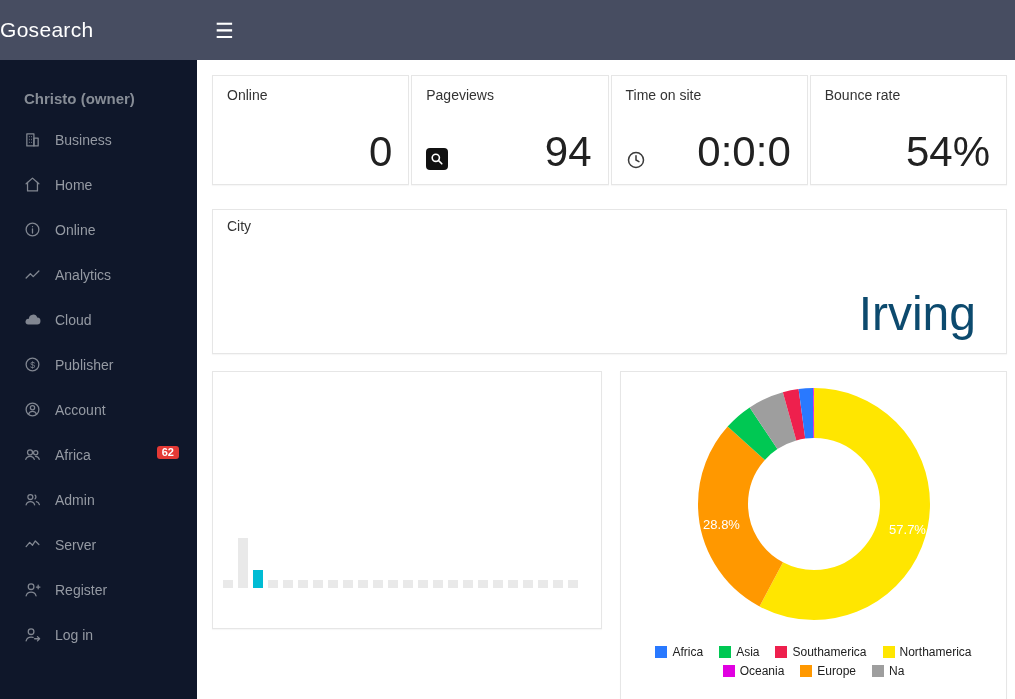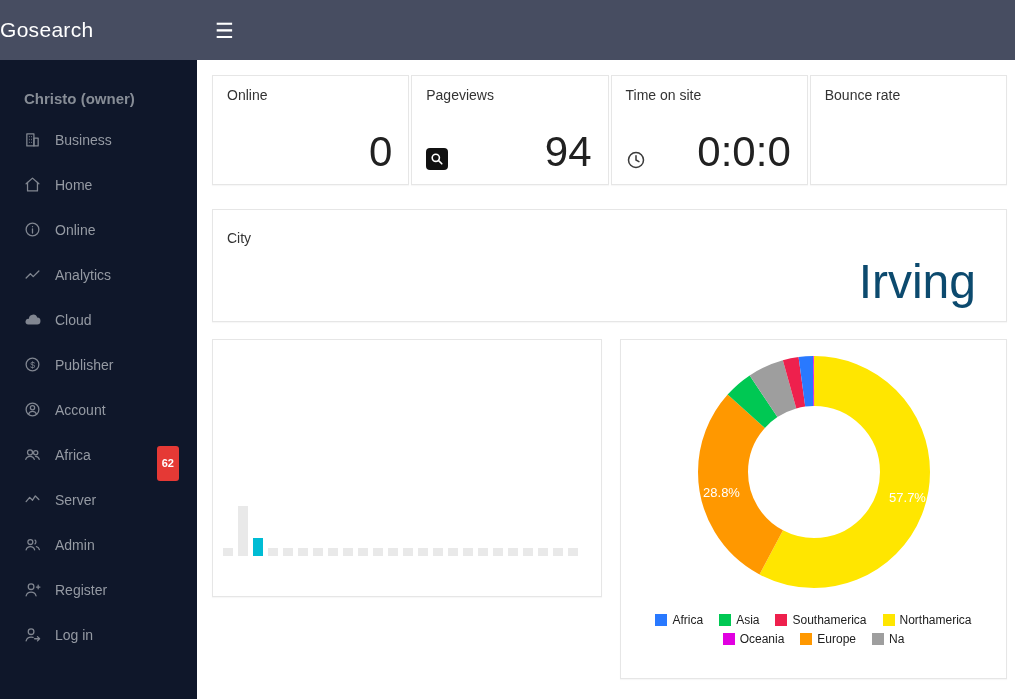--- a/index.html
+++ b/index.html
@@ -24,32 +24,32 @@
   .owner { padding:30px 0 4px 24px; font-weight:bold; color:#878d96; font-size:15px; }
   .menu { list-style:none; margin:6px 0 0; padding:0; }
   .menu li {
     display:flex; align-items:center; gap:14px;
     padding:14px 16px 14px 24px; font-size:14px; cursor:pointer; position:relative;
   }
   .s-ic { flex:0 0 auto; opacity:.85; }
   .badge {
     position:absolute; right:18px; top:14px;
     background:#e53935; color:#fff; font-size:11px; font-weight:bold;
-    padding:12px 5px; border-radius:3px; line-height:1;
+    padding:1px 5px; border-radius:3px; line-height:1;
   }
   
   .main { margin:60px 0 0 197px; padding:15px 8px 15px 15px; }
   .card { background:#fff; border:1px solid #e6e6e6; box-shadow:0 1px 1px rgba(0,0,0,.03); }
   .stats-row { display:flex; gap:2px; }
   .stat-card { flex:1; height:110px; position:relative; padding:10px 14px; }
   .stat-label { font-size:14px; color:#333; max-width:76px; line-height:1.4; }
   .stat-value { position:absolute; right:16px; bottom:8px; font-size:42px; color:#212121; }
   .stat-icon { position:absolute; left:14px; bottom:14px; line-height:0; }
   .search-badge { background:#111; border-radius:4px; padding:3px; display:inline-block; line-height:0; }
-  .city-card { margin-top:24px; height:113px; position:relative; padding:20px 14px; }
+  .city-card { margin-top:24px; height:145px; position:relative; padding:8px 14px; }
   .city-label { font-size:14px; color:#333; }
   .city-value { position:absolute; right:30px; bottom:12px; font-size:48px; color:#0c4a6e; }
   
   .charts-row { display:flex; gap:18px; margin-top:17px; align-items:flex-start; }
   .bar-card { width:390px; height:258px; position:relative; }
   .bars { position:absolute; left:10px; bottom:40px; display:flex; align-items:flex-end; gap:5px; }
   .bar { width:10px; }
   .donut-card { flex:1; height:340px; display:flex; flex-direction:column; align-items:center; padding-top:2px; }
   .donut-wrap { position:relative; width:260px; height:260px; }
   .pct {
@@ -127,32 +127,32 @@
       <svg class="s-ic" viewBox="0 0 24 24" width="17" height="17" fill="none" stroke="currentColor" stroke-width="1.8" stroke-linecap="round">
           <circle cx="8.5" cy="9" r="3.5"></circle>
           <path d="M2.5 19c.8-3 3-4.5 6-4.5s5.2 1.5 6 4.5"></path>
           <circle cx="16.5" cy="9.5" r="3"></circle>
           <path d="M16.5 14.8c2.6.2 4.3 1.6 5 4.2"></path>
         </svg>
       <span>Africa</span>
       <span class="badge">62</span>
     </li>
     <li>
-      <svg class="s-ic" viewBox="0 0 24 24" width="17" height="17" fill="none" stroke="currentColor" stroke-width="1.8" stroke-linecap="round" stroke-linejoin="round">
-          <polyline points="3 15 8 9 12 13 16 7 21 12"></polyline>
-        </svg>
-      <span>Server</span>
-    </li>
-    <li>
       <svg class="s-ic" viewBox="0 0 24 24" width="17" height="17" fill="none" stroke="currentColor" stroke-width="1.8" stroke-linecap="round">
           <circle cx="9" cy="8.5" r="3.5"></circle>
           <path d="M3 19.5c.8-3 3.2-4.6 6-4.6s5.2 1.6 6 4.6"></path>
           <path d="M15.5 5.8a3.4 3.4 0 0 1 0 5.4M17.5 14.9c2.2.5 3.6 1.9 4.2 4.3"></path>
         </svg>
       <span>Admin</span>
+    </li>
+    <li>
+      <svg class="s-ic" viewBox="0 0 24 24" width="17" height="17" fill="none" stroke="currentColor" stroke-width="1.8" stroke-linecap="round" stroke-linejoin="round">
+          <polyline points="3 15 8 9 12 13 16 7 21 12"></polyline>
+        </svg>
+      <span>Server</span>
     </li>
     <li>
       <svg class="s-ic" viewBox="0 0 24 24" width="17" height="17" fill="none" stroke="currentColor" stroke-width="1.8" stroke-linecap="round">
           <circle cx="10" cy="8" r="4"></circle>
           <path d="M3 21c1-3.5 3.7-5.3 7-5.3s6 1.8 7 5.3"></path>
           <path d="M17.5 8.5h5M20 6v5"></path>
         </svg>
       <span>Register</span>
     </li>
     <li>
@@ -188,20 +188,21 @@
       <span class="stat-icon">
         <svg viewBox="0 0 24 24" width="20" height="20" fill="none" stroke="#3a3a3a" stroke-width="1.8" stroke-linecap="round">
             <circle cx="12" cy="12" r="9"></circle>
             <path d="M12 7v5l3.5 2"></path>
           </svg>
       </span>
       <div class="stat-value">0:0:0</div>
     </div>
     <div class="card stat-card">
       <div class="stat-label">Bounce rate</div>
+      <div class="stat-value">54%</div>
     </div>
   </div>
 
   <div class="card city-card">
     <div class="city-label">City</div>
     <div class="city-value">Irving</div>
   </div>
 
   <div class="charts-row">
     <div class="card bar-card">

